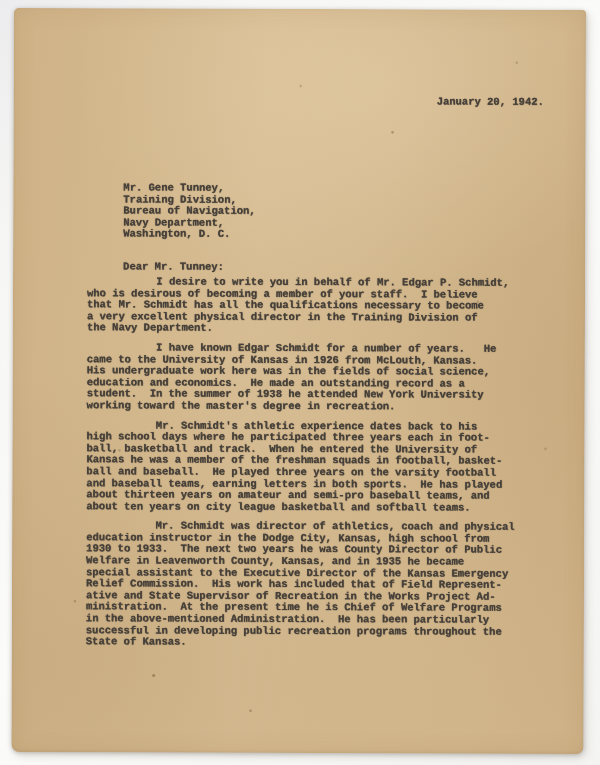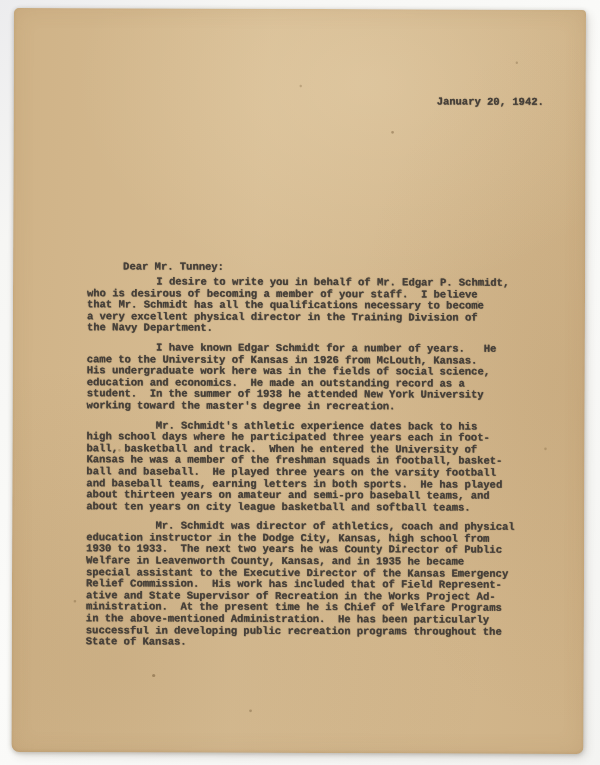--- a/index.html
+++ b/index.html
@@ -75,20 +75,25 @@
       532px 438px 0 0.3px rgba(96, 72, 40, 0.26),
       205px 530px 0 0.2px rgba(96, 72, 40, 0.22);
   }
 </style>
 </head>
 <body>
 
 <div id="screen">
   <div class="paper">
     <div class="ink date-line">January 20, 1942.</div>
+    <div class="ink address-block">Mr. Gene Tunney,
+Training Division,
+Bureau of Navigation,
+Navy Department,
+Washington, D. C.</div>
     <div class="ink salutation">Dear Mr. Tunney:</div>
     <div class="ink letter-body"><div class="para">           I desire to write you in behalf of Mr. Edgar P. Schmidt,
 who is desirous of becoming a member of your staff.  I believe
 that Mr. Schmidt has all the qualifications necessary to become
 a very excellent physical director in the Training Division of
 the Navy Department.</div><div class="para">           I have known Edgar Schmidt for a number of years.   He
 came to the University of Kansas in 1926 from McLouth, Kansas.
 His undergraduate work here was in the fields of social science,
 education and economics.  He made an outstanding record as a
 student.  In the summer of 1938 he attended New York University

